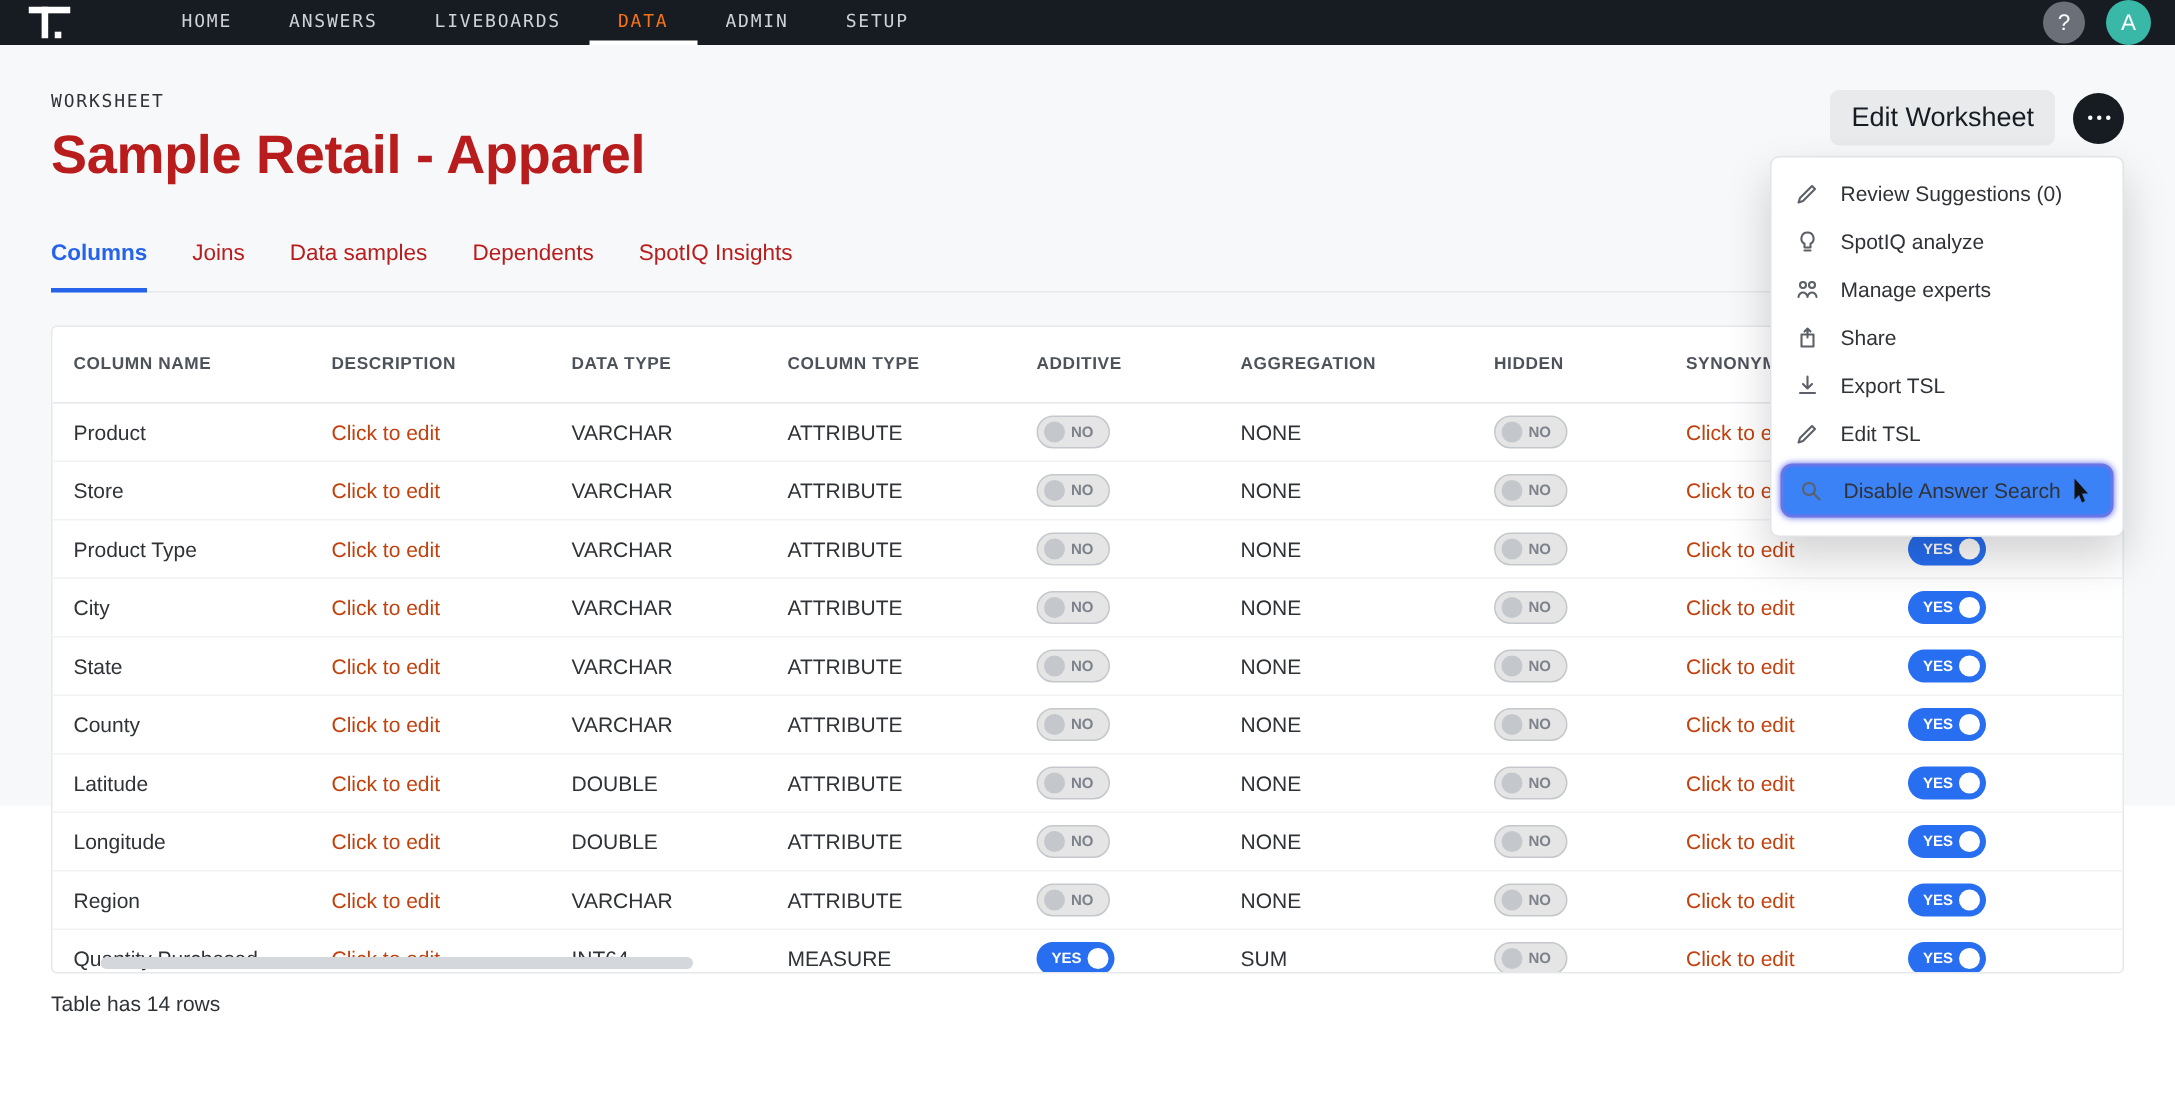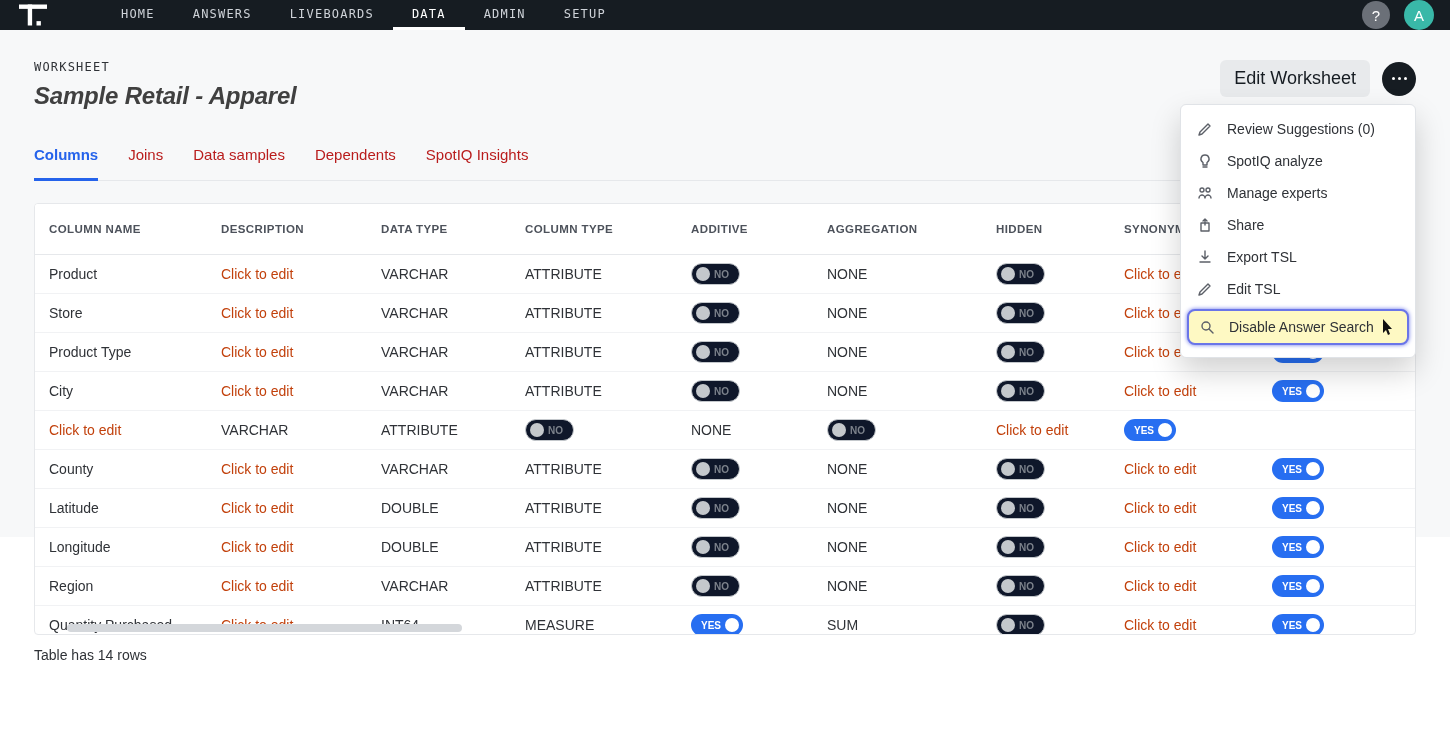--- a/index.html
+++ b/index.html
@@ -15,60 +15,60 @@
     --page-bg: #f7f8f9;
     --help-bg: #6b7078;
     --avatar-bg: #39b8a8;
   }
   
   .topbar { height: 30px; background: var(--topbar-bg); display: flex; align-items: center; padding: 0 16px; color: var(--topbar-fg); }
   .logo { width: 34px; height: 30px; display: flex; align-items: center; justify-content: center; margin-right: 52px; }
   .logo svg { width: 28px; height: 24px; fill: #fff; }
   .nav { display: flex; height: 100%; }
   .nav-item { display: flex; align-items: center; height: 100%; padding: 0 19px; font-family: Menlo, Consolas, monospace; font-size: 12px; letter-spacing: 1.2px; color: #cfd3d9; cursor: pointer; border-bottom: 3px solid transparent; position: relative; }
-  .nav-item.current { color: #ffffff; border-bottom-color: #fff; }
+  .nav-item.current { color: #f97316; border-bottom-color: #fff; }
   .top-right { margin-left: auto; display: flex; align-items: center; gap: 14px; }
   .help-badge { width: 28px; height: 28px; border-radius: 50%; background: var(--help-bg); color: #fff; display: flex; align-items: center; justify-content: center; font-size: 15px; cursor: pointer; }
   .avatar { width: 30px; height: 30px; border-radius: 50%; background: var(--avatar-bg); color: #fff; display: flex; align-items: center; justify-content: center; font-size: 15px; cursor: pointer; }
 
   
   .page { background: var(--page-bg); height: 507px; padding: 30px 34px 0 34px; position: relative; }
   .eyebrow { font-family: Menlo, Consolas, monospace; font-size: 12px; letter-spacing: 1.2px; color: #2f3237; margin-bottom: 8px; }
-  .page-title { font-size: 24px; font-weight: 600; color: #404040; letter-spacing: -0.2px; font-style: italic;}
+  .page-title { font-size: 36px; font-weight: 600; color: #b91c1c; letter-spacing: -0.2px;}
   .header-row { display: flex; align-items: flex-start; }
   .header-actions { margin-left: auto; display: flex; align-items: center; gap: 12px; position: relative; }
   .edit-btn { background: #e8eaec; color: #161c22; font-size: 18px; padding: 8px 14px; border-radius: 6px; border: none; cursor: pointer; }
   .more-btn { width: 34px; height: 34px; border-radius: 50%; background: #161c22; border: none; cursor: pointer; display: flex; align-items: center; justify-content: center; gap: 3px; }
   .more-btn span { width: 3px; height: 3px; border-radius: 50%; background: #fff; display: block; }
 
   .tabs { display: flex; gap: 30px; margin-top: 36px; border-bottom: 1px solid var(--border); }
   .tab { font-size: 15px; color: #b91c1c; padding: 0 0 15px 0; cursor: pointer; border-bottom: 3px solid transparent; margin-bottom: -1px; font-weight:500;}
   .tab.current { color: var(--blue); border-bottom-color: var(--blue); font-weight: 600; }
 
   
   .menu { position: absolute; top: 44px; right: 0; width: 236px; background: #fff; border: 1px solid #e0e3e7; border-radius: 6px; box-shadow: 0 14px 30px rgba(0,0,0,.18); padding: 8px 0; z-index: 50; }
   .menu-item { display: flex; align-items: center; gap: 14px; padding: 8px 16px; font-size: 14px; color: #2f3237; cursor: pointer; position:relative; }
   .menu-item .mi-icon { width: 16px; height: 16px; flex: 0 0 16px; display: flex; align-items: center; justify-content: center; color:#5c6068;}
-  .menu-item.highlight { margin: 4px 6px; border: 2px solid #6a75e8; border-radius: 8px; box-shadow: 0 0 4px #6a75e8; background:#fef9c3; padding: 8px 10px;}
+  .menu-item.highlight { margin: 4px 6px; border: 2px solid #6a75e8; border-radius: 8px; box-shadow: 0 0 4px #6a75e8; background:#3b82f6; padding: 8px 10px;}
   .cursor-ptr { position: absolute; right: 10px; top: 6px; width: 20px; height: 20px; color:#111;}
 
   
   .table-wrap { margin-top: 22px; background: #fff; border: 1px solid var(--border); border-radius: 4px; height: 432px; display: flex; flex-direction: column; overflow: hidden; position: relative;}
   .grid { display: grid; grid-template-columns: 172px 160px 144px 166px 136px 169px 128px 148px 144px; }
   .thead { background: #fff; border-bottom: 1px solid var(--border); }
   .th { font-size: 11.5px; font-weight: 600; letter-spacing: 0.4px; color: #4d525b; padding: 19px 14px; text-transform: uppercase; white-space: nowrap; overflow: hidden; }
   .tbody { flex: 1 1 auto; overflow: hidden; }
   .row { border-bottom: 1px solid #f1f2f4; }
   .td { font-size: 14px; padding: 10px 14px; color: #2f3237; display: flex; align-items: center; height: 38px; }
   .muted { color: #c2410c; cursor: pointer; }
 
   
   .toggle { display: inline-flex; align-items: center; height: 22px; border-radius: 13px; padding: 0 4px; gap: 4px; }
   .toggle .knob { width: 14px; height: 14px; border-radius: 50%; background: #fff; }
-  .toggle.off { background: #0f172a; border: 1px solid var(--toggle-gray); text-align: center; }
+  .toggle.off { background: #e5e5e5; border: 1px solid var(--toggle-gray); text-align: center; }
   .toggle.off .knob { background: var(--toggle-gray); }
   .toggle.off .lbl { font-size: 10px; font-weight: 700; color: #7c828b; padding: 0 6px 0 0; }
   .toggle.on { background: var(--toggle-blue); color: #fff; justify-content: flex-end; }
   .toggle.on .lbl { font-size: 10px; font-weight: 700; color: #fff; padding: 0 0 0 6px; }
 
   .row-count { font-size: 14px; color: #2f3237; padding: 12px 0; }
 
   
   .hscroll { position: absolute; left: 32px; right: 32px; bottom: 0; height: 10px; }
   .hscroll::before { content: ""; position: absolute; left: 0; width: 30%; height: 8px; border-radius: 4px; background: #d4d7db; }
@@ -305,20 +305,21 @@
           </div>
           <div class="td muted">Click to edit</div>
           <div class="td">
             <div class="toggle on">
               <span class="lbl">YES</span>
               <span class="knob"></span>
             </div>
           </div>
         </div>
         <div class="grid row">
+          <div class="td">State</div>
           <div class="td muted">Click to edit</div>
           <div class="td">VARCHAR</div>
           <div class="td">ATTRIBUTE</div>
           <div class="td">
             <div class="toggle off">
               <span class="knob"></span>
               <span class="lbl">NO</span>
             </div>
           </div>
           <div class="td">NONE</div>

